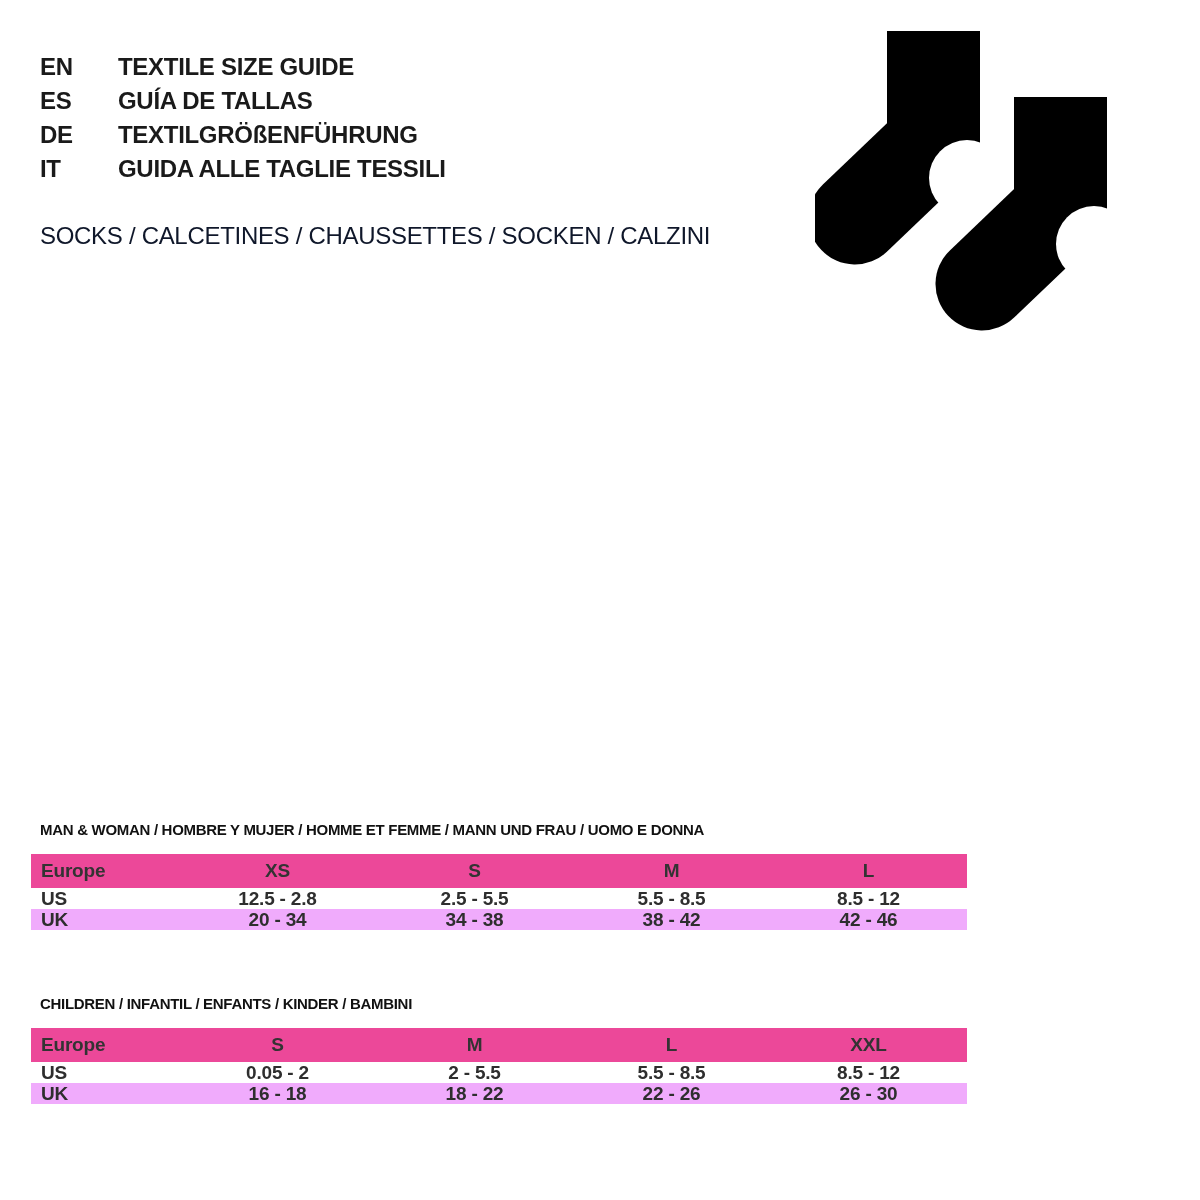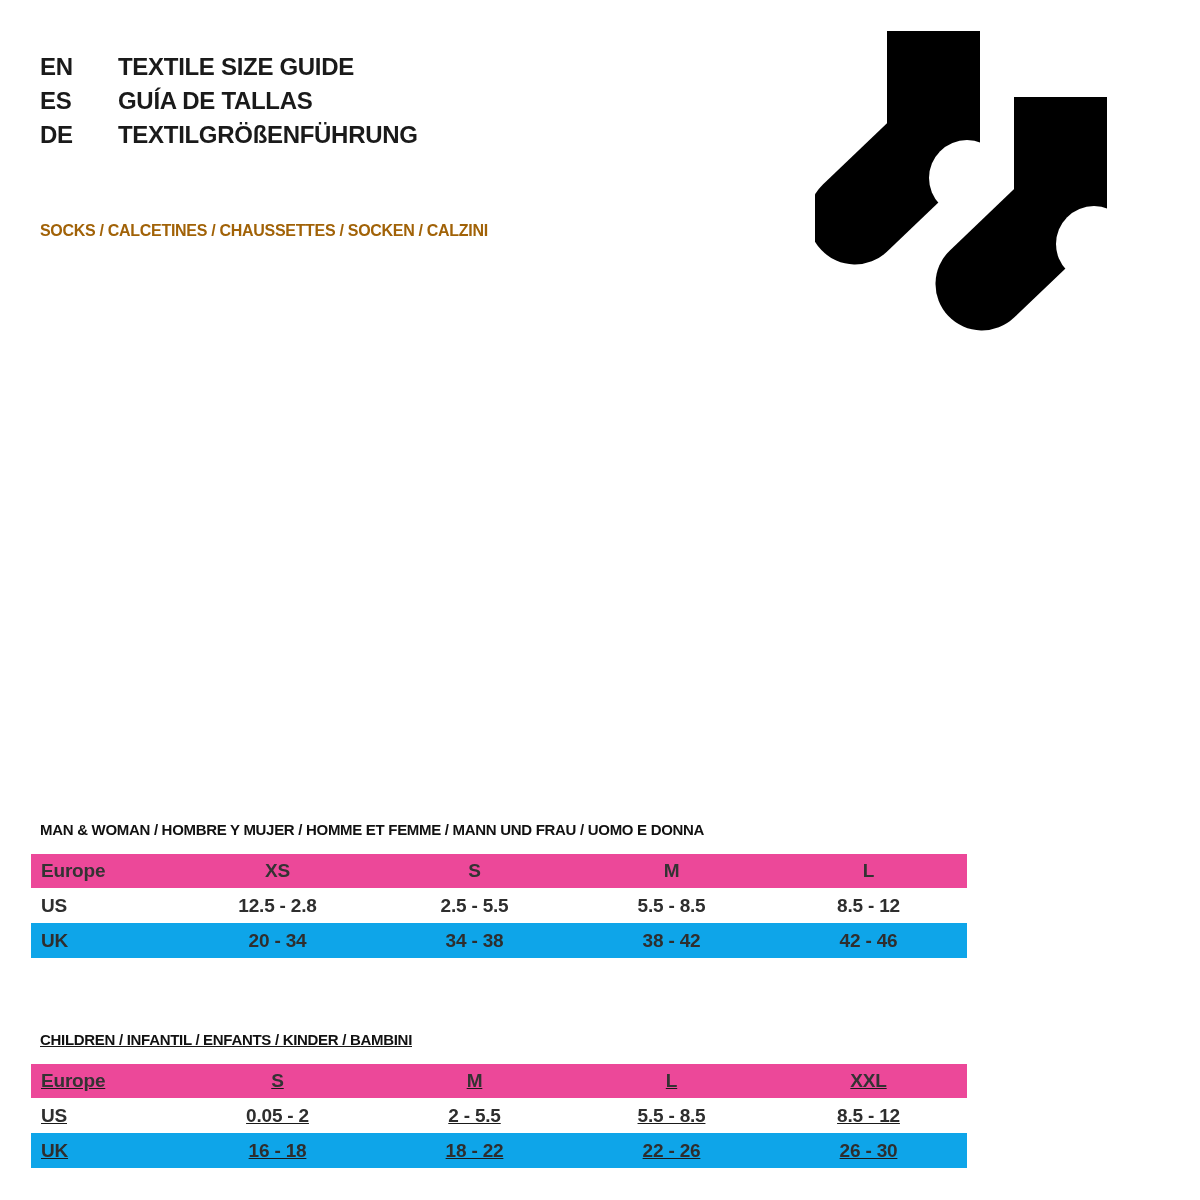--- a/index.html
+++ b/index.html
@@ -28,87 +28,91 @@
     letter-spacing: -0.3px;
     color: #1a1a1a;
     white-space: nowrap;
   }
   .lang-code { width: 78px; flex: 0 0 78px; }
 
   .category-line {
     position: absolute;
     left: 40px;
     top: 222px;
-    font-size: 16px;
-    font-weight: bold;
+    font-size: 24px;
+    font-weight: normal;
     letter-spacing: -0.3px;
-    color: #a16207;
+    color: #0f172a;
     white-space: nowrap;
   }
 
   
   .socks-svg {
     position: absolute;
     left: 815px;
     top: 28px;
   }
 
   
   .table-section {
     position: absolute;
     left: 31px;
     width: 936px;
   }
   .table-section.t1 { top: 819px; }
-  .table-section.t2 { top: 1029px; text-decoration: underline; }
+  .table-section.t2 { top: 993px; }
 
   .table-title {
     font-size: 15px;
     font-weight: bold;
     letter-spacing: -0.3px;
     color: #111111;
     padding-left: 9px;
     line-height: 22px;
     margin-bottom: 13px;
     white-space: nowrap;
   }
 
   .size-table { width: 100%; }
   .t-row {
     display: grid;
     grid-template-columns: 148px 1fr 1fr 1fr 1fr;
     align-items: center;
-    height: 35px;
+    height: 21px;
     font-size: 19px;
     font-weight: bold;
     letter-spacing: -0.2px;
     color: #2e2e2e;
   }
   .t-row.head { background: #ec4899; height: 34px; color: #333333; }
-  .t-row.alt  { background: #0ea5e9; }
+  .t-row.alt  { background: #f0abfc; }
   .t-cell { text-align: center; overflow: hidden; }
   .t-cell.first { text-align: left; padding-left: 10px; }
 </style>
 </head>
 <body>
 
 <div class="page">
 
   <div class="lang-block">
     <div class="lang-row">
       <span class="lang-code">EN</span>
       <span class="lang-label">TEXTILE SIZE GUIDE</span>
     </div>
     <div class="lang-row">
       <span class="lang-code">ES</span>
       <span class="lang-label">GUÍA DE TALLAS</span>
     </div>
     <div class="lang-row">
       <span class="lang-code">DE</span>
       <span class="lang-label">TEXTILGRÖßENFÜHRUNG</span>
+    </div>
+    <div class="lang-row">
+      <span class="lang-code">IT</span>
+      <span class="lang-label">GUIDA ALLE TAGLIE TESSILI</span>
     </div>
   </div>
 
   <div class="category-line">SOCKS / CALCETINES / CHAUSSETTES / SOCKEN / CALZINI</div>
 
   <svg class="socks-svg" width="320" height="320" viewBox="0 0 320 320" aria-hidden="true">
     <g fill="#000000">
       <rect x="72" y="3" width="93" height="132"></rect>
       <line x1="118.5" y1="115" x2="40" y2="190" stroke="#000000" stroke-width="93" stroke-linecap="round"></line>
       <circle cx="152" cy="150" r="38" fill="#ffffff"></circle>

